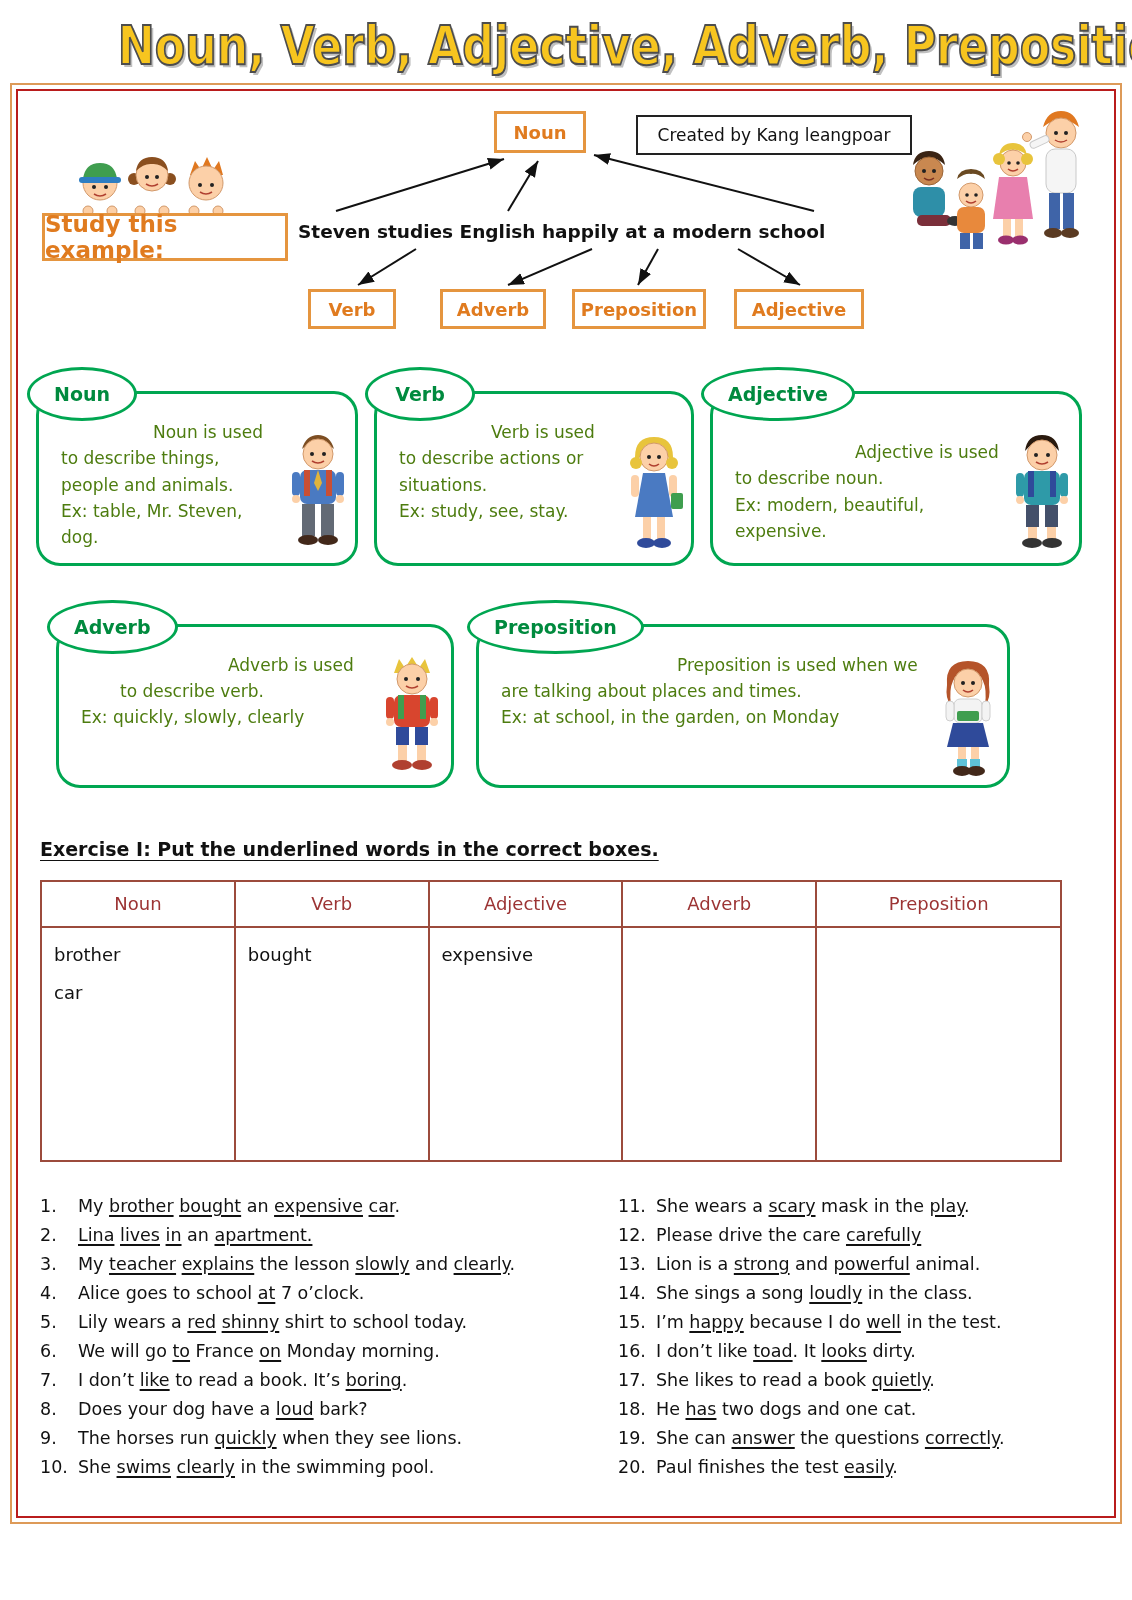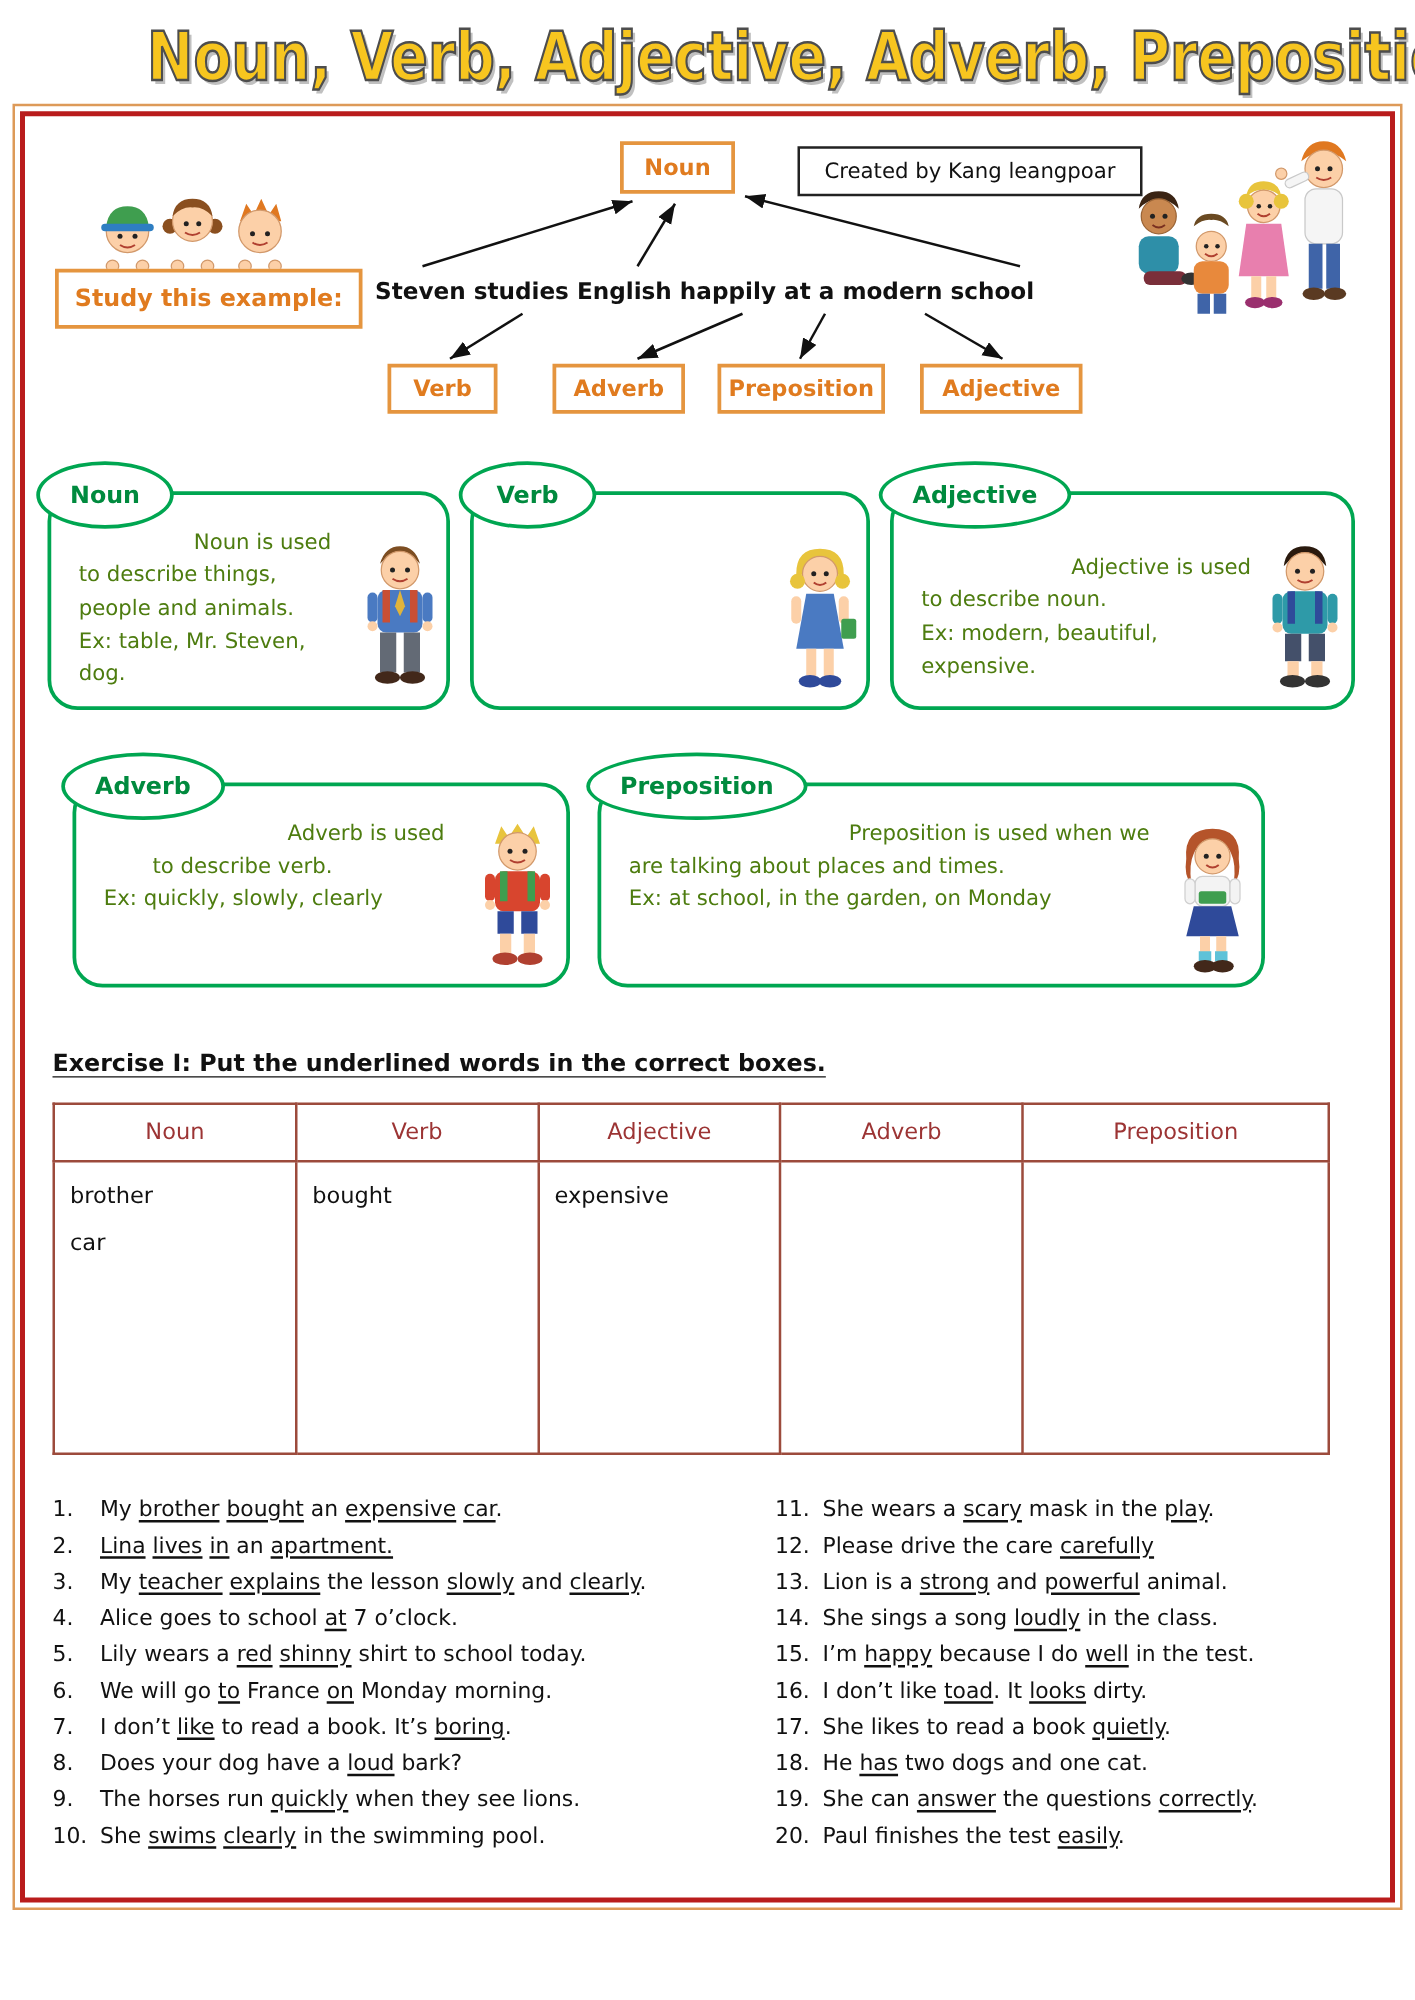--- a/index.html
+++ b/index.html
@@ -19,36 +19,36 @@
     white-space: nowrap;
     color: #f7c51f;
     -webkit-text-stroke: 2px #4d4d4d;
     text-shadow: 3px 3px 0 rgba(140,140,140,.55);
     transform: scaleX(0.82);
     transform-origin: center;
     letter-spacing: 0px;
   }
   
   .frame { margin: 0 10px 10px 10px; border: 2px solid #dd9a58; padding: 4px; }
-  .frame-inner { border: 4px solid #b91c1c; padding: 14px 18px 30px 18px; }
+  .frame-inner { border: 2px solid #b91c1c; padding: 14px 18px 30px 18px; }
 
   
   .diagram { position: relative; height: 252px; }
   .obox {
     position:absolute; background:#fff;
     border: 3px solid #e5953f; color:#e07b1f;
     font-weight: bold; font-size: 18px;
     display:flex; align-items:center; justify-content:center;
   }
   .credit-box {
     position:absolute; left: 600px; top: 10px; width: 276px; height: 40px;
     border: 2px solid #222; background:#fff; font-size: 17px;
     display:flex; align-items:center; justify-content:center;
   }
-  .study-box { left: 6px; top: 108px; width: 246px; height: 48px; font-size: 19px; }
+  .study-box { left: 6px; top: 108px; width: 246px; height: 48px; font-size: 23px; }
   .noun-box { left: 458px; top: 6px; width: 92px; height: 42px; }
   .verb-box { left: 272px; top: 184px; width: 88px; height: 40px; }
   .adverb-box { left: 404px; top: 184px; width: 106px; height: 40px; }
   .prep-box { left: 536px; top: 184px; width: 134px; height: 40px; }
   .adj-box { left: 698px; top: 184px; width: 130px; height: 40px; }
   .sentence {
     position:absolute; left: 262px; top: 116px;
     font-weight: bold; font-size: 18.5px; white-space: nowrap;
   }
   .arrows { position:absolute; left:0; top:0; pointer-events:none; }
@@ -239,20 +239,24 @@
             <circle cx="55" cy="66" r="4" fill="#fcd0a8"></circle>
           <rect x="17" y="71" width="13" height="32" fill="#636a75"></rect>
           <rect x="36" y="71" width="13" height="32" fill="#636a75"></rect>
           <ellipse cx="23" cy="107" rx="10" ry="5" fill="#42281a"></ellipse>
           <ellipse cx="43" cy="107" rx="10" ry="5" fill="#42281a"></ellipse>
         </svg>
       </div>
 
       <div class="gbox g-verb">
         <div class="gellipse">Verb</div>
+        <div class="gtext">
+          <p class="lead">Verb is used to describe actions or situations.</p>
+          <p>Ex: study, see, stay.</p>
+        </div>
         <svg class="kid" width="66" height="126" viewBox="0 0 66 126">
           <path d="M14 24 Q14 4 33 4 Q52 4 52 24 L50 34 Q48 16 33 16 Q18 16 16 34 Z" fill="#e8c43c"></path>
           <circle cx="33" cy="24" r="14" fill="#fcd0a8" stroke="#d2996b"></circle>
           <circle cx="15" cy="30" r="6" fill="#e8c43c"></circle>
             <circle cx="51" cy="30" r="6" fill="#e8c43c"></circle>
           <circle cx="28" cy="24" r="2" fill="#222"></circle>
             <circle cx="38" cy="24" r="2" fill="#222"></circle>
           <path d="M28 31 Q33 35 38 31" stroke="#b04030" stroke-width="1.6" fill="none"></path>
           <path d="M22 40 L44 40 L52 84 L14 84 Z" fill="#4a7ac2"></path>
           <rect x="10" y="42" width="8" height="22" rx="4" fill="#fcd0a8"></rect>

